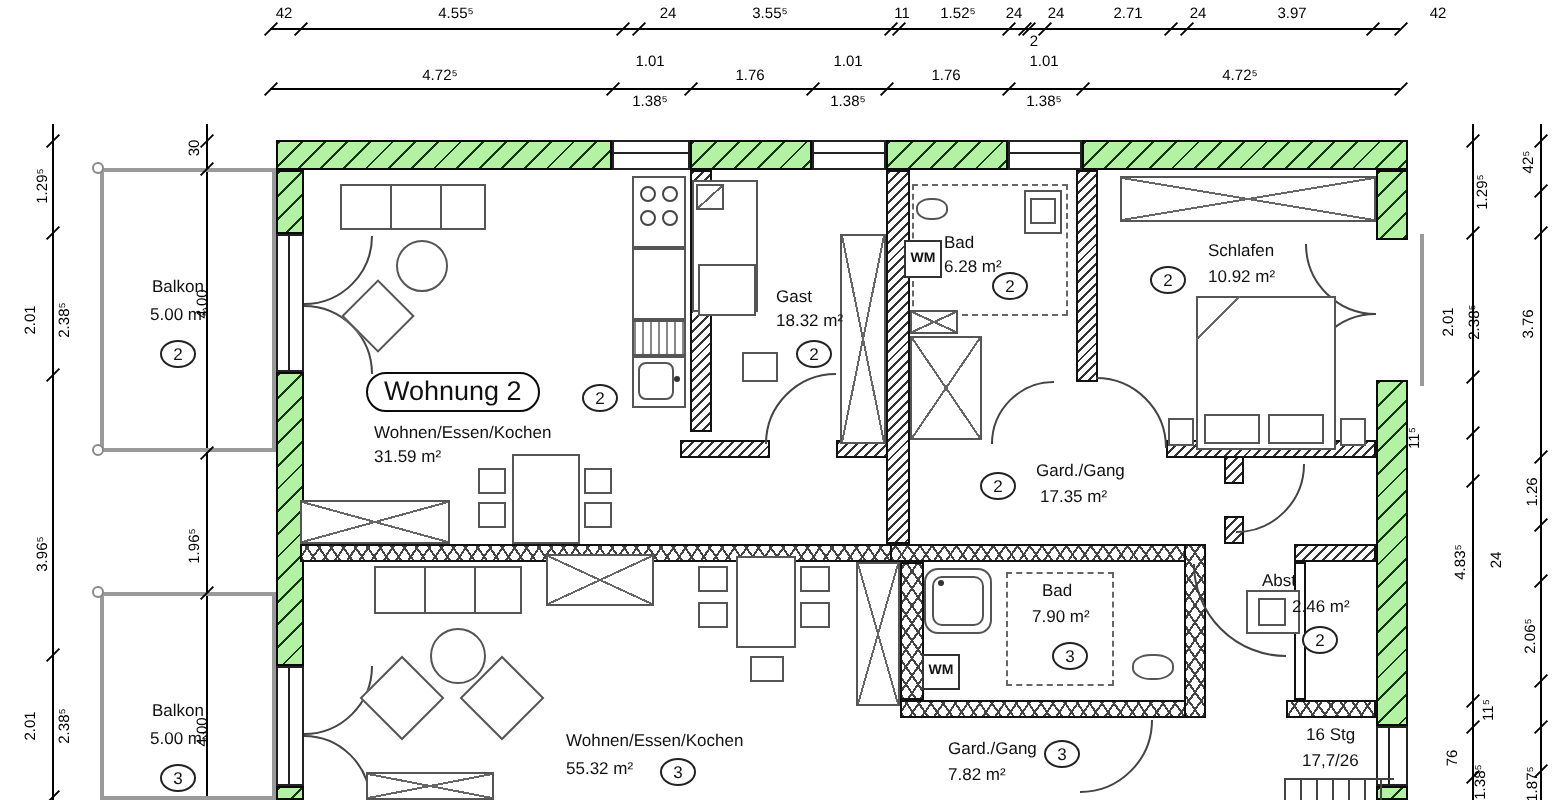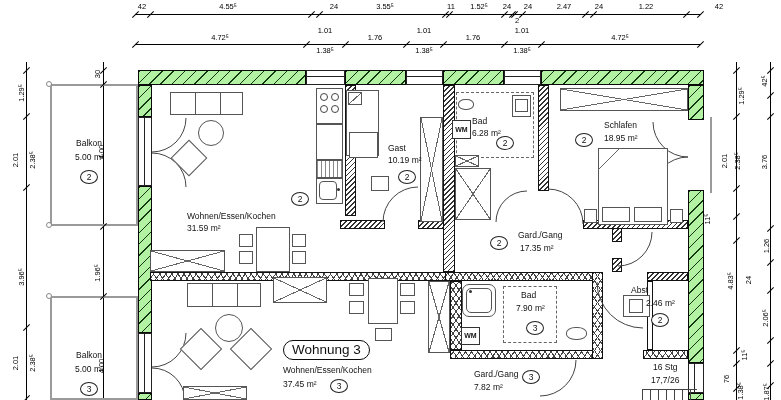--- a/index.html
+++ b/index.html
@@ -187,43 +187,43 @@
   <div class="dot" style="left:469px;top:290px;width:3px;height:3px"></div>
   <div class="wc" style="left:566px;top:327px;width:21px;height:13px"></div>
   <div class="furn" style="left:623px;top:295px;width:27px;height:22px"></div>
   <div class="furn" style="left:629px;top:299px;width:14px;height:14px"></div>
 
   <div class="tread" style="left:642px;top:389px;width:55px;height:11px"></div>
 
   <div class="wmbox" style="left:452px;top:120px;width:19px;height:19px;line-height:17px">WM</div>
   <div class="wmbox" style="left:461px;top:327px;width:19px;height:18px;line-height:16px">WM</div>
 
+  <div class="stadium" style="left:183px;top:186px">Wohnung 2</div>
   <div class="rlbl" style="left:187px;top:212px">Wohnen/Essen/Kochen</div>
   <div class="rlbl" style="left:187px;top:224px">31.59 m²</div>
   <div class="ucir" style="left:291px;top:192px">2</div>
 
   <div class="rlbl" style="left:388px;top:144px">Gast</div>
-  <div class="rlbl" style="left:388px;top:156px">10.19 m²</div>
+  <div class="rlbl" style="left:388px;top:156px">18.32 m²</div>
   <div class="ucir" style="left:398px;top:170px">2</div>
 
   <div class="rlbl" style="left:472px;top:117px">Bad</div>
   <div class="rlbl" style="left:472px;top:129px">6.28 m²</div>
   <div class="ucir" style="left:496px;top:136px">2</div>
 
   <div class="rlbl" style="left:604px;top:121px">Schlafen</div>
-  <div class="rlbl" style="left:604px;top:134px">18.95 m²</div>
+  <div class="rlbl" style="left:604px;top:134px">10.92 m²</div>
   <div class="ucir" style="left:575px;top:133px">2</div>
 
   <div class="rlbl" style="left:518px;top:231px">Gard./Gang</div>
   <div class="rlbl" style="left:520px;top:244px">17.35 m²</div>
   <div class="ucir" style="left:490px;top:236px">2</div>
 
-  <div class="stadium" style="left:283px;top:340px">Wohnung 3</div>
   <div class="rlbl" style="left:283px;top:366px">Wohnen/Essen/Kochen</div>
-  <div class="rlbl" style="left:283px;top:380px">37.45 m²</div>
+  <div class="rlbl" style="left:283px;top:380px">55.32 m²</div>
   <div class="ucir" style="left:330px;top:379px">3</div>
 
   <div class="rlbl" style="left:521px;top:291px">Bad</div>
   <div class="rlbl" style="left:516px;top:304px">7.90 m²</div>
   <div class="ucir" style="left:526px;top:321px">3</div>
 
   <div class="rlbl" style="left:474px;top:370px">Gard./Gang</div>
   <div class="rlbl" style="left:474px;top:383px">7.82 m²</div>
   <div class="ucir" style="left:522px;top:370px">3</div>
 
@@ -243,23 +243,23 @@
 
 <span class="dim" style="left: 142px; top: 2px;">42</span>
     <span class="dim" style="left: 228px; top: 2px;">4.55⁵</span>
     <span class="dim" style="left: 334px; top: 2px;">24</span>
     <span class="dim" style="left: 385px; top: 2px;">3.55⁵</span>
     <span class="dim" style="left: 451px; top: 2px;">11</span>
     <span class="dim" style="left: 479px; top: 2px;">1.52⁵</span>
     <span class="dim" style="left: 507px; top: 2px;">24</span>
     <span class="dim" style="left: 517px; top: 16px;">2</span>
     <span class="dim" style="left: 528px; top: 2px;">24</span>
-    <span class="dim" style="left: 564px; top: 2px;">2.47</span>
+    <span class="dim" style="left: 564px; top: 2px;">2.71</span>
     <span class="dim" style="left: 599px; top: 2px;">24</span>
-    <span class="dim" style="left: 646px; top: 2px;">1.22</span>
+    <span class="dim" style="left: 646px; top: 2px;">3.97</span>
     <span class="dim" style="left: 719px; top: 2px;">42</span>
     <span class="dim" style="left: 220px; top: 33px;">4.72⁵</span>
     <span class="dim" style="left: 325px; top: 26px;">1.01</span>
     <span class="dim" style="left: 325px; top: 46px;">1.38⁵</span>
     <span class="dim" style="left: 375px; top: 33px;">1.76</span>
     <span class="dim" style="left: 424px; top: 26px;">1.01</span>
     <span class="dim" style="left: 424px; top: 46px;">1.38⁵</span>
     <span class="dim" style="left: 473px; top: 33px;">1.76</span>
     <span class="dim" style="left: 522px; top: 26px;">1.01</span>
     <span class="dim" style="left: 522px; top: 46px;">1.38⁵</span>

